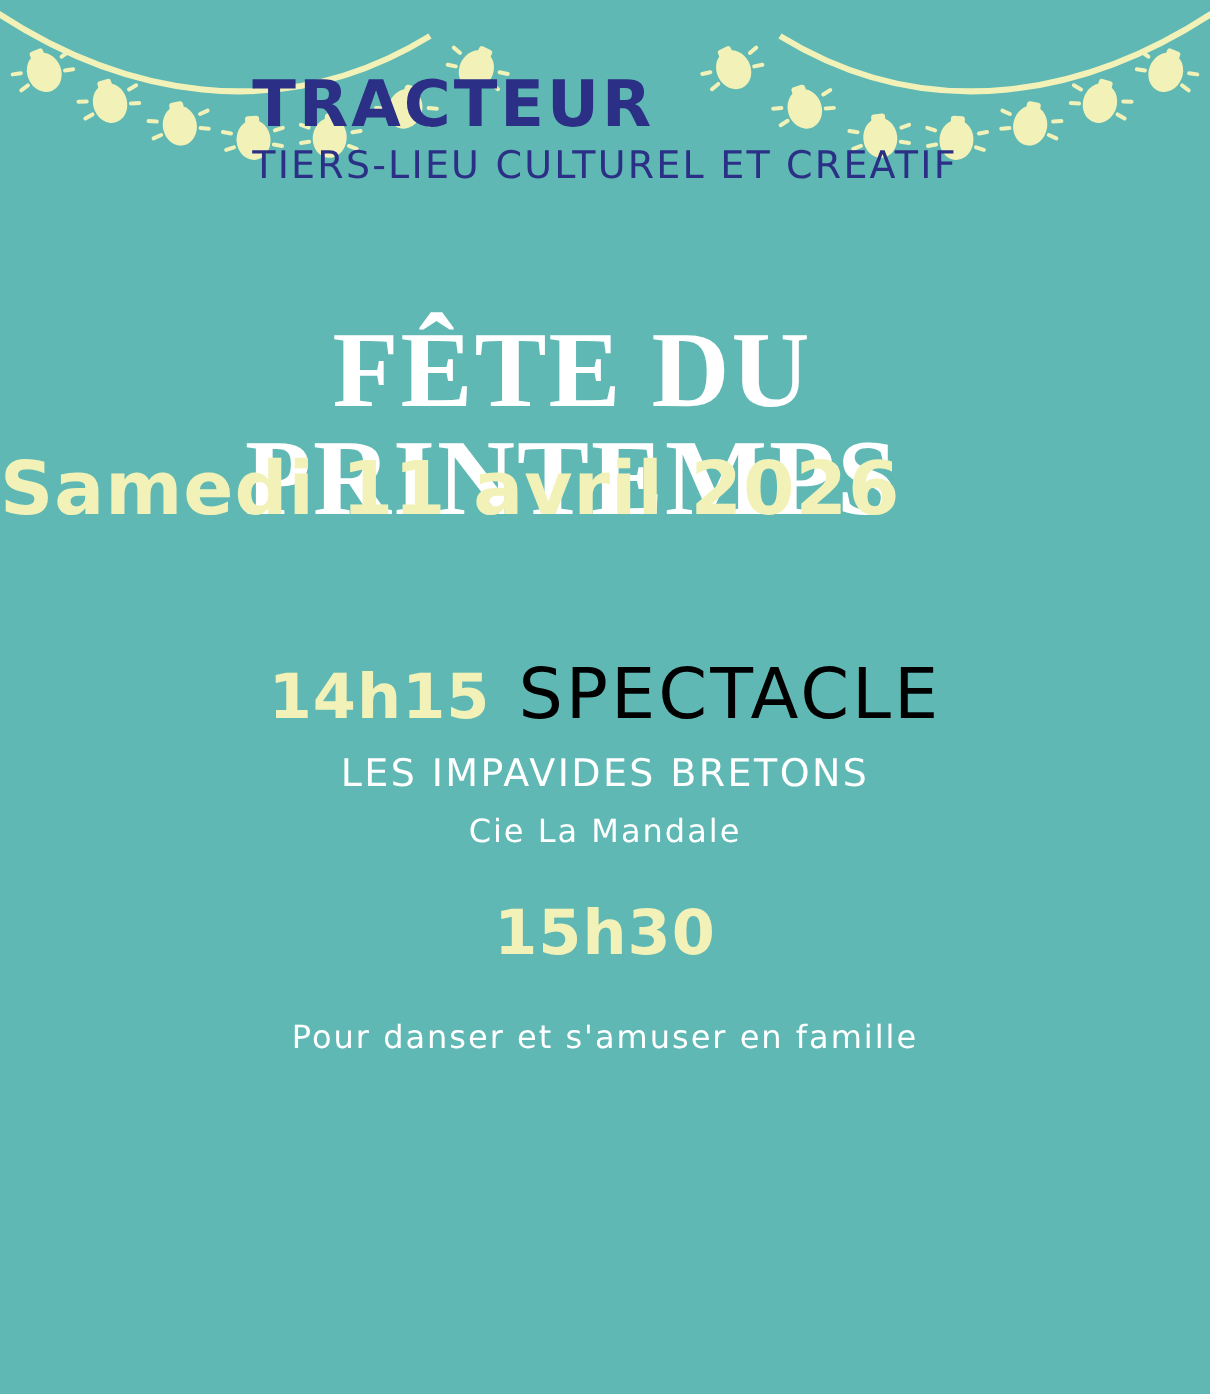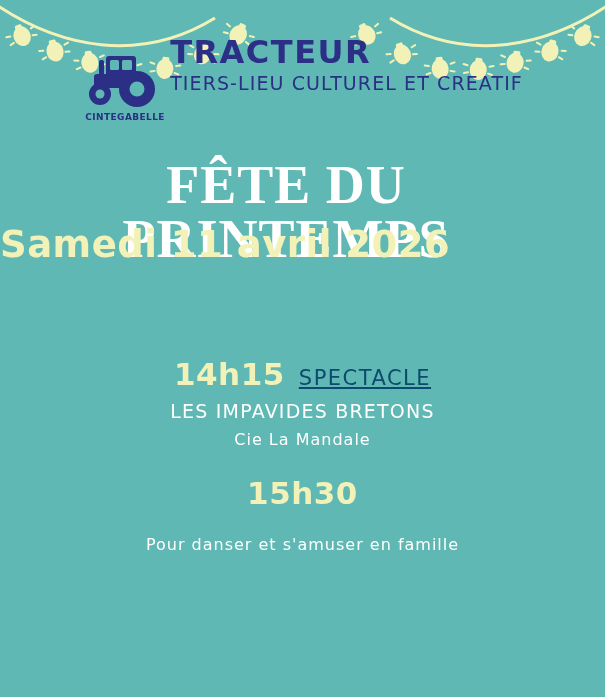--- a/index.html
+++ b/index.html
@@ -139,35 +139,33 @@
     width: 605px;
     text-align: center;
     margin-bottom: 6px;
   }
   .slot-head {
     display: flex;
     justify-content: center;
     align-items: baseline;
     gap: 14px;
     line-height: 1.05;
-    margin-top: 28px;
   }
   .slot-time {
     font-family: "DejaVu Sans", sans-serif;
     font-weight: bold;
     font-size: 31px;
     color: #f2f2b8;
     letter-spacing: 0.5px;
   }
   .slot-title {
     font-family: "DejaVu Sans", sans-serif;
-    font-size: 21px;
-    color: #0c4a6e;
+    font-size: 35px;
+    color: #000000;
     letter-spacing: 1.5px;
-    text-decoration: underline;
   }
   .slot-sub1 {
     font-family: "DejaVu Sans", sans-serif;
     font-size: 19px;
     color: #ffffff;
     letter-spacing: 1.2px;
     margin-top: 9px;
   }
   .slot-sub2 {
     font-family: "DejaVu Sans", sans-serif;
@@ -332,42 +330,20 @@
           <line x1="-14" y1="15" x2="-10" y2="14"></line>
           <line x1="15" y1="6" x2="11" y2="7"></line>
           <line x1="14" y1="15" x2="10" y2="14"></line>
         </g>
       </g>
     </g>
   </svg>
 
   <div class="logo-block">
     <div class="logo-inner">
-      <div class="tractor-wrap">
-        <svg class="tractor-svg" width="78" height="58" viewBox="0 0 78 58" xmlns="http://www.w3.org/2000/svg">
-          <g fill="#2b2f85">
-
-            <rect x="22" y="6" width="30" height="20" rx="3"></rect>
-            <rect x="10" y="24" width="46" height="14" rx="3"></rect>
-
-            <rect x="15" y="10" width="5" height="16" rx="2"></rect>
-
-            <circle cx="16" cy="44" r="11"></circle>
-
-            <circle cx="53" cy="39" r="18"></circle>
-          </g>
-          <g fill="#5fb8b3">
-            <circle cx="16" cy="44" r="4.5"></circle>
-            <circle cx="53" cy="39" r="7.5"></circle>
-            <rect x="26" y="10" width="9" height="10" rx="1.5"></rect>
-            <rect x="38" y="10" width="10" height="10" rx="1.5"></rect>
-          </g>
-        </svg>
-        <div class="logo-city">CINTEGABELLE</div>
-      </div>
       <div class="logo-text">
         <div class="logo-tracteur">TRACTEUR</div>
         <div class="logo-sub">TIERS-LIEU CULTUREL ET CREATIF</div>
       </div>
     </div>
   </div>
 
   <div class="title-main">FÊTE DU PRINTEMPS</div>
   <div class="title-date">Samedi 11 avril 2026</div>
 

